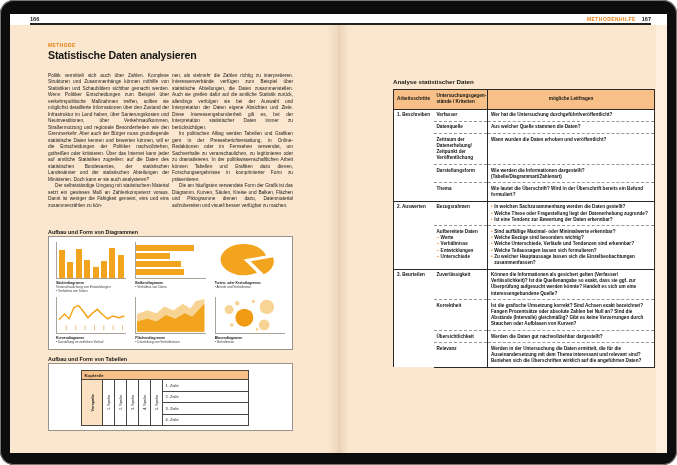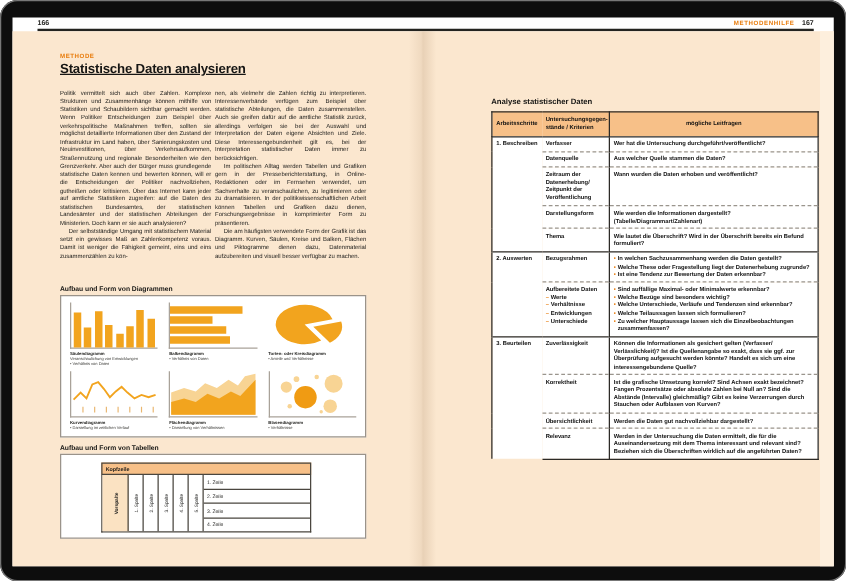--- a/index.html
+++ b/index.html
@@ -11,21 +11,21 @@
   .pgnum{position:absolute;top:1.5px;font-size:5.6px;font-weight:700;color:#1d1d1b;}
   .pgnum-left{left:20px;}
   .head-right{position:absolute;top:1.5px;right:16px;display:flex;align-items:baseline;gap:6px;}
   .methodenhilfe{font-size:4.9px;font-weight:700;color:#e87c0c;letter-spacing:.5px;}
   .cream{position:absolute;top:10.6px;left:0;right:0;bottom:0;background:#fbe7cf;}
   .gutter{position:absolute;left:317px;top:0;bottom:0;width:22px;background:linear-gradient(90deg,rgba(0,0,0,0) 0%,rgba(140,100,60,.10) 45%,rgba(140,100,60,.17) 52%,rgba(0,0,0,0) 100%);}
   .edge-light{position:absolute;right:0;top:0;bottom:0;width:11px;background:#fdf2e2;opacity:.75;}
 
   
   .kicker{position:absolute;left:38px;top:18px;font-size:4.9px;font-weight:700;color:#e87c0c;letter-spacing:.45px;}
-  .page-title{position:absolute;left:38px;top:24.5px;font-size:10.6px;font-weight:700;color:#161614;letter-spacing:-.15px;text-decoration:underline;}
+  .page-title{position:absolute;left:38px;top:24.5px;font-size:10.6px;font-weight:700;color:#161614;letter-spacing:-.15px;}
   .col{position:absolute;top:48px;width:121px;font-size:4.75px;line-height:1.37;text-align:justify;color:#1b1b19;font-weight:500;}
   .col p{margin:0;}
   .col p.indent{text-indent:7px;}
   .col-1{left:38px;}
   .col-2{left:162px;}
   .sec-head{position:absolute;left:38px;font-size:5.4px;font-weight:700;color:#161614;}
   .sec-head-diagramme{top:204px;}
   .sec-head-tabellen{top:331px;}
   .whitebox{position:absolute;left:38px;width:245px;background:#fff;border:.8px solid #9a938a;}
   .box-diagramme{top:211.5px;height:114px;}

